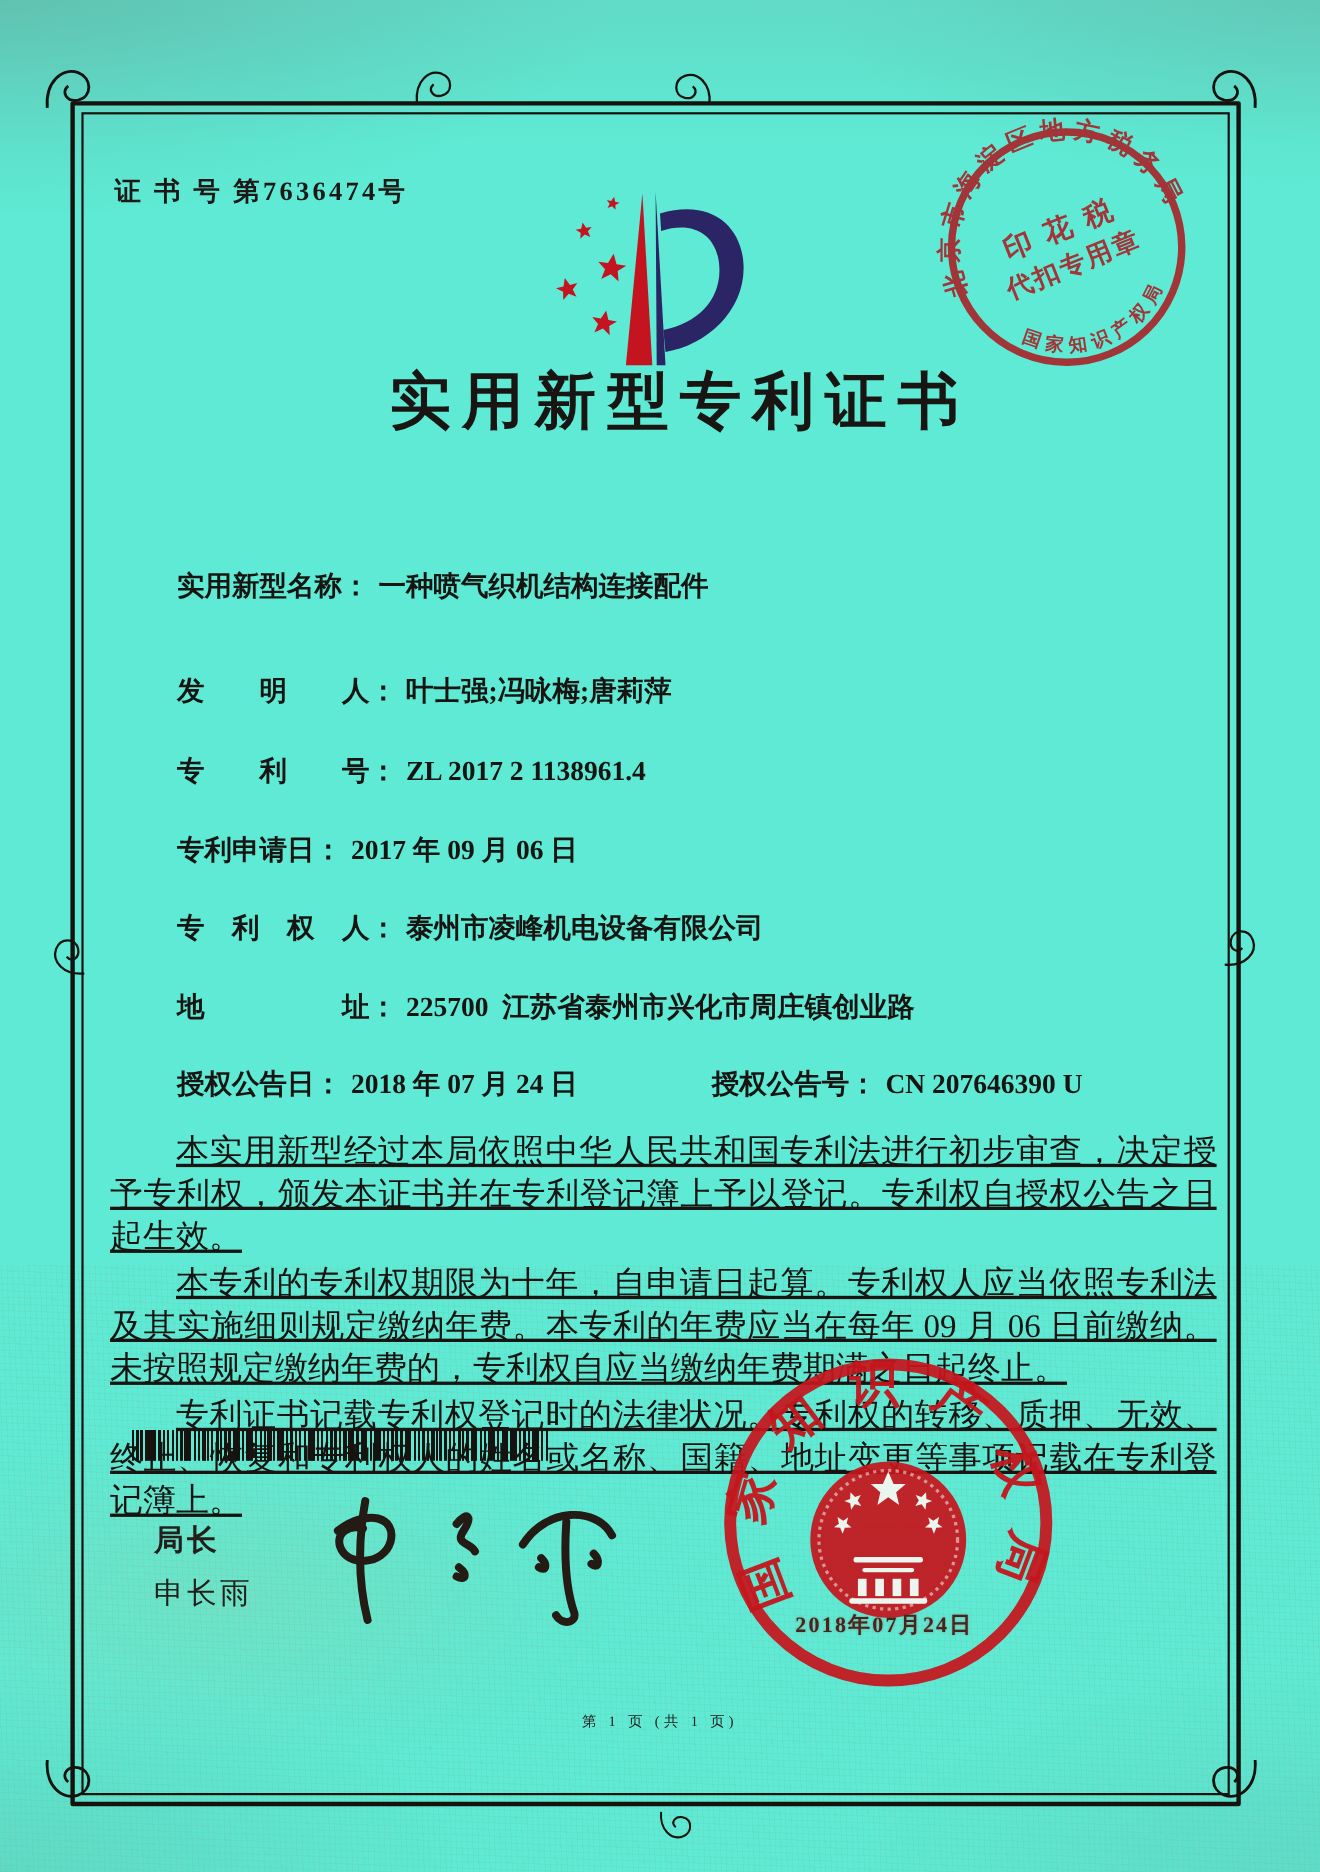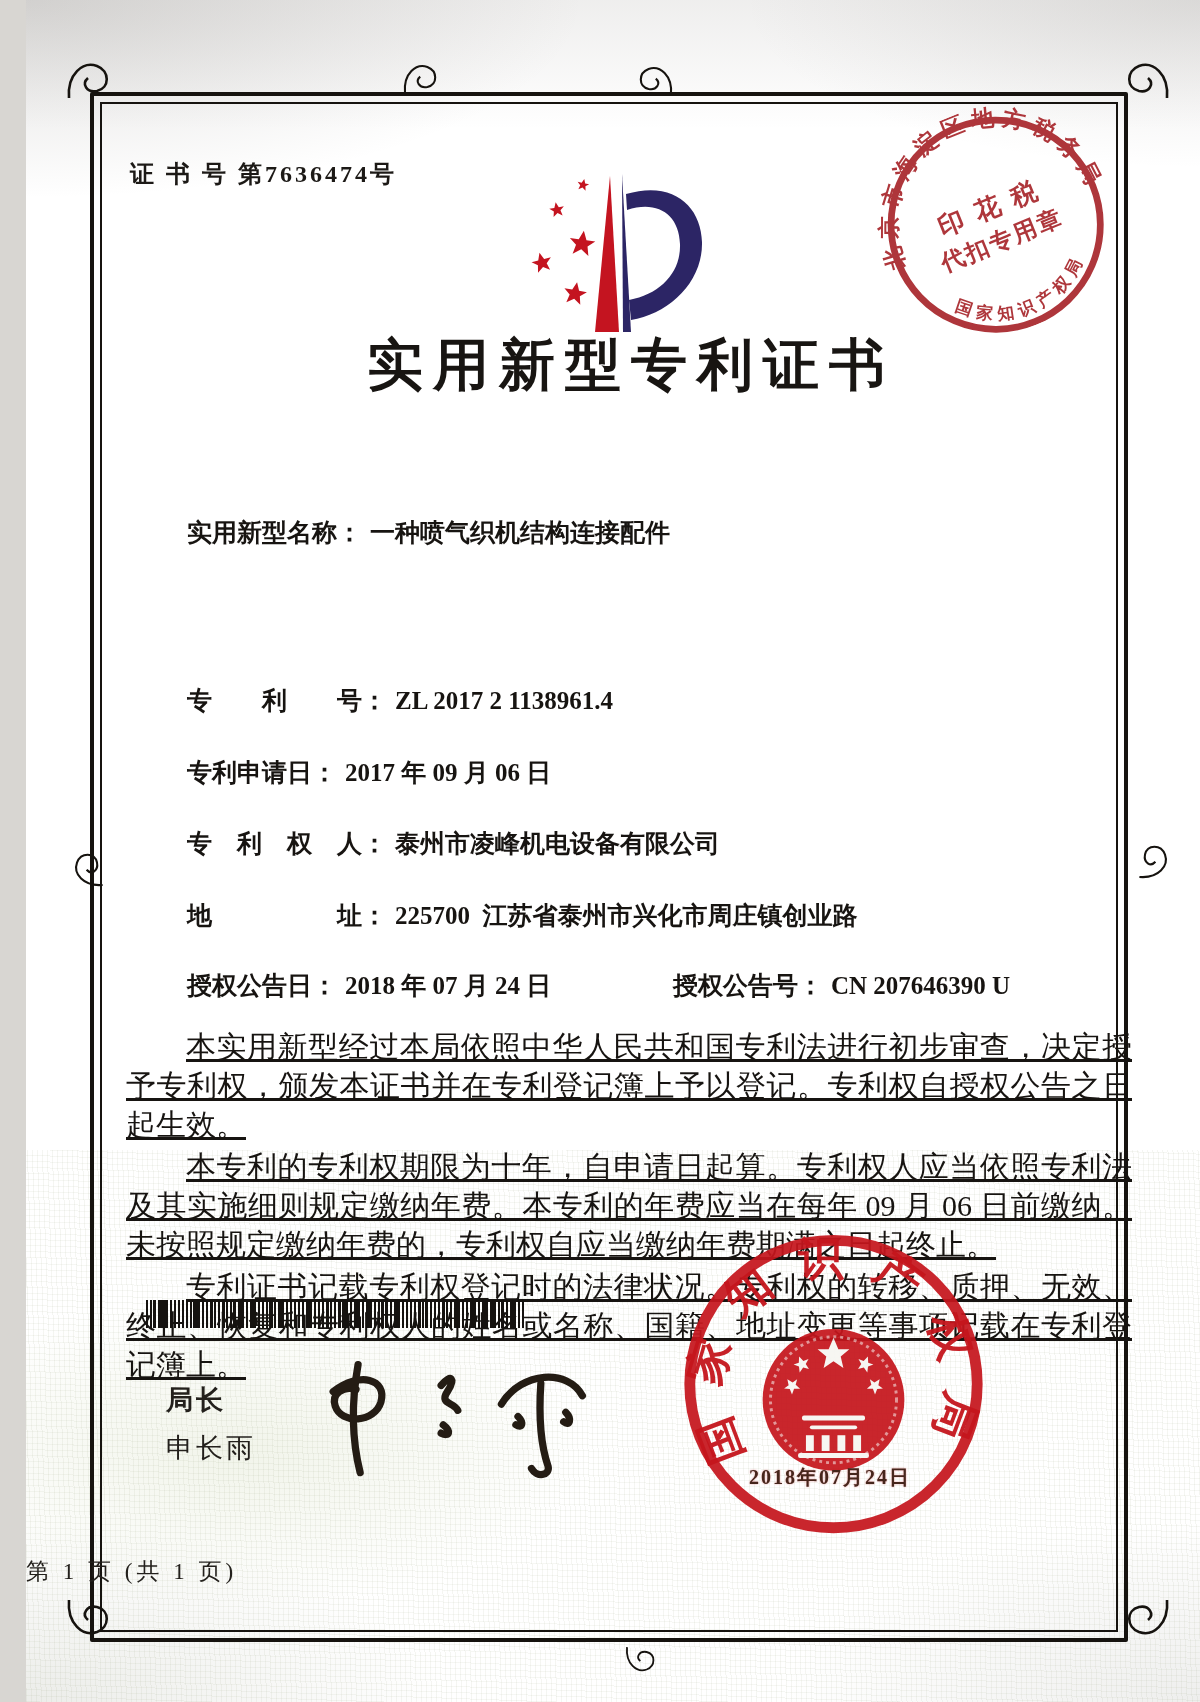--- a/index.html
+++ b/index.html
@@ -2,21 +2,21 @@
 <html lang="zh"><head>
 <meta charset="utf-8">
 <style>
   html,body{margin:0;padding:0;}
   body{
     width:1200px;height:1702px;position:relative;overflow:hidden;
     background:#d8d6d2;
     font-family:"Liberation Serif","DejaVu Serif",serif;
   }
   .paper{
-    position:absolute;inset:0;background:#ffffff;margin-left:26px;
+    position:absolute;inset:0;background:#5eead4;
   }
   .vignette{
     position:absolute;inset:0;pointer-events:none;
     background:
       radial-gradient(900px 320px at 0% 0%, rgba(95,90,84,.20), transparent 62%),
       radial-gradient(760px 280px at 100% 0%, rgba(95,90,84,.14), transparent 60%),
       radial-gradient(700px 300px at 0% 100%, rgba(96,104,76,.12), transparent 60%),
       radial-gradient(700px 300px at 100% 100%, rgba(90,92,80,.10), transparent 60%),
       linear-gradient(180deg, rgba(120,115,110,.12), transparent 130px);
   }
@@ -62,22 +62,22 @@
   }
   .signer-title{position:absolute;left:140px;top:1382px;font-size:27px;font-weight:700;color:#23201c;letter-spacing:3px;}
   .signer-name{position:absolute;left:140px;top:1430px;font-size:27px;font-weight:400;color:#23201c;letter-spacing:3px;}
   .signature{position:absolute;left:288px;top:1348px;}
   .seal{position:absolute;left:650px;top:1212px;}
   .seal-date{
     position:absolute;left:723px;top:1464px;font-size:20px;font-weight:700;
     color:#46261c;letter-spacing:2px;text-shadow:0 0 2px rgba(197,22,29,.45);white-space:pre;
   }
   .footer{
-    position:absolute;left:0;right:0;top:1556px;
-    font-size:23px;color:#23201c;letter-spacing:4px;font-weight:500;
+    position:absolute;left:0;right:0;top:1556px;text-align:center;
+    font-size:13px;color:#23201c;letter-spacing:4px;font-weight:500;
   }
 </style>
 </head>
 <body>
 
 <div class="paper">
 
   <div class="vignette"></div>
   <div class="guilloche"></div>
 
@@ -146,20 +146,23 @@
       <textPath href="#stampBottomArc" startOffset="50%" text-anchor="middle">国家知识产权局</textPath>
     </text>
     <text x="100" y="96" text-anchor="middle" font-size="23" font-weight="700" fill="#a8262b" letter-spacing="3">印 花 税</text>
     <text x="100" y="126" text-anchor="middle" font-size="21" font-weight="700" fill="#a8262b" letter-spacing="2">代扣专用章</text>
   </svg>
 
   <h1 class="title">实用新型专利证书</h1>
 
   <div class="field" style="top:488px">
     <span class="flabel">实用新型名称：</span><span class="fvalue">一种喷气织机结构连接配件</span>
+  </div>
+  <div class="field" style="top:583px">
+    <span class="flabel">发　　明　　人：</span><span class="fvalue">叶士强;冯咏梅;唐莉萍</span>
   </div>
   <div class="field" style="top:656px">
     <span class="flabel">专　　利　　号：</span><span class="fvalue">ZL 2017 2 1138961.4</span>
   </div>
   <div class="field" style="top:728px">
     <span class="flabel">专利申请日：</span><span class="fvalue">2017 年 09 月 06 日</span>
   </div>
   <div class="field" style="top:799px">
     <span class="flabel">专　利　权　人：</span><span class="fvalue">泰州市凌峰机电设备有限公司</span>
   </div>

